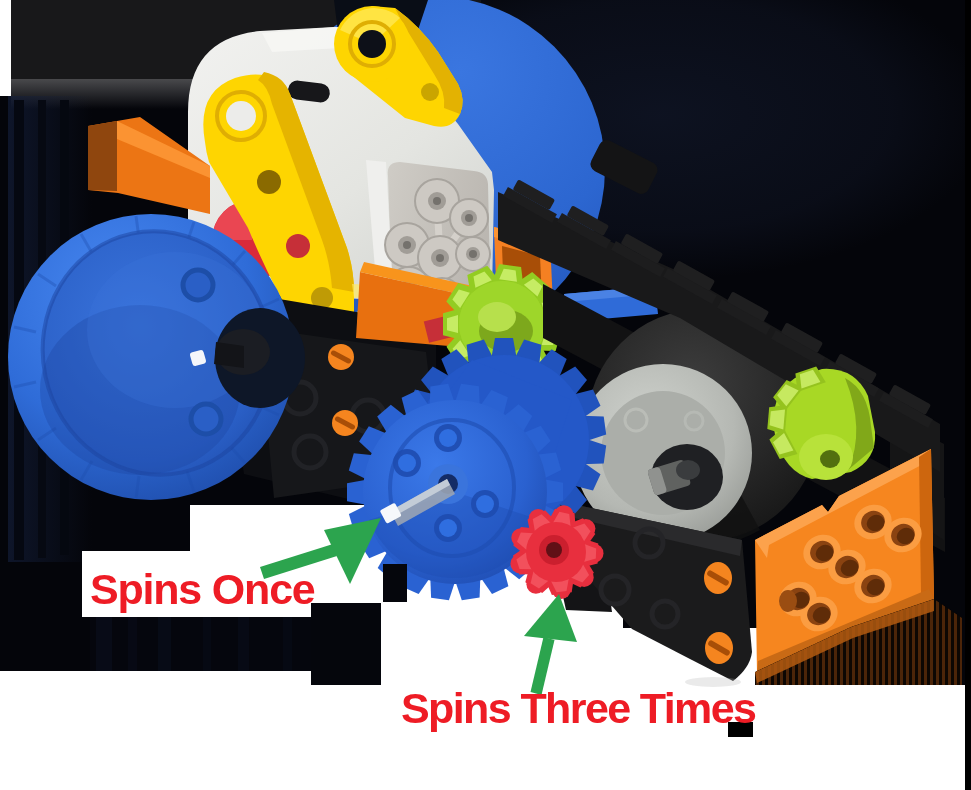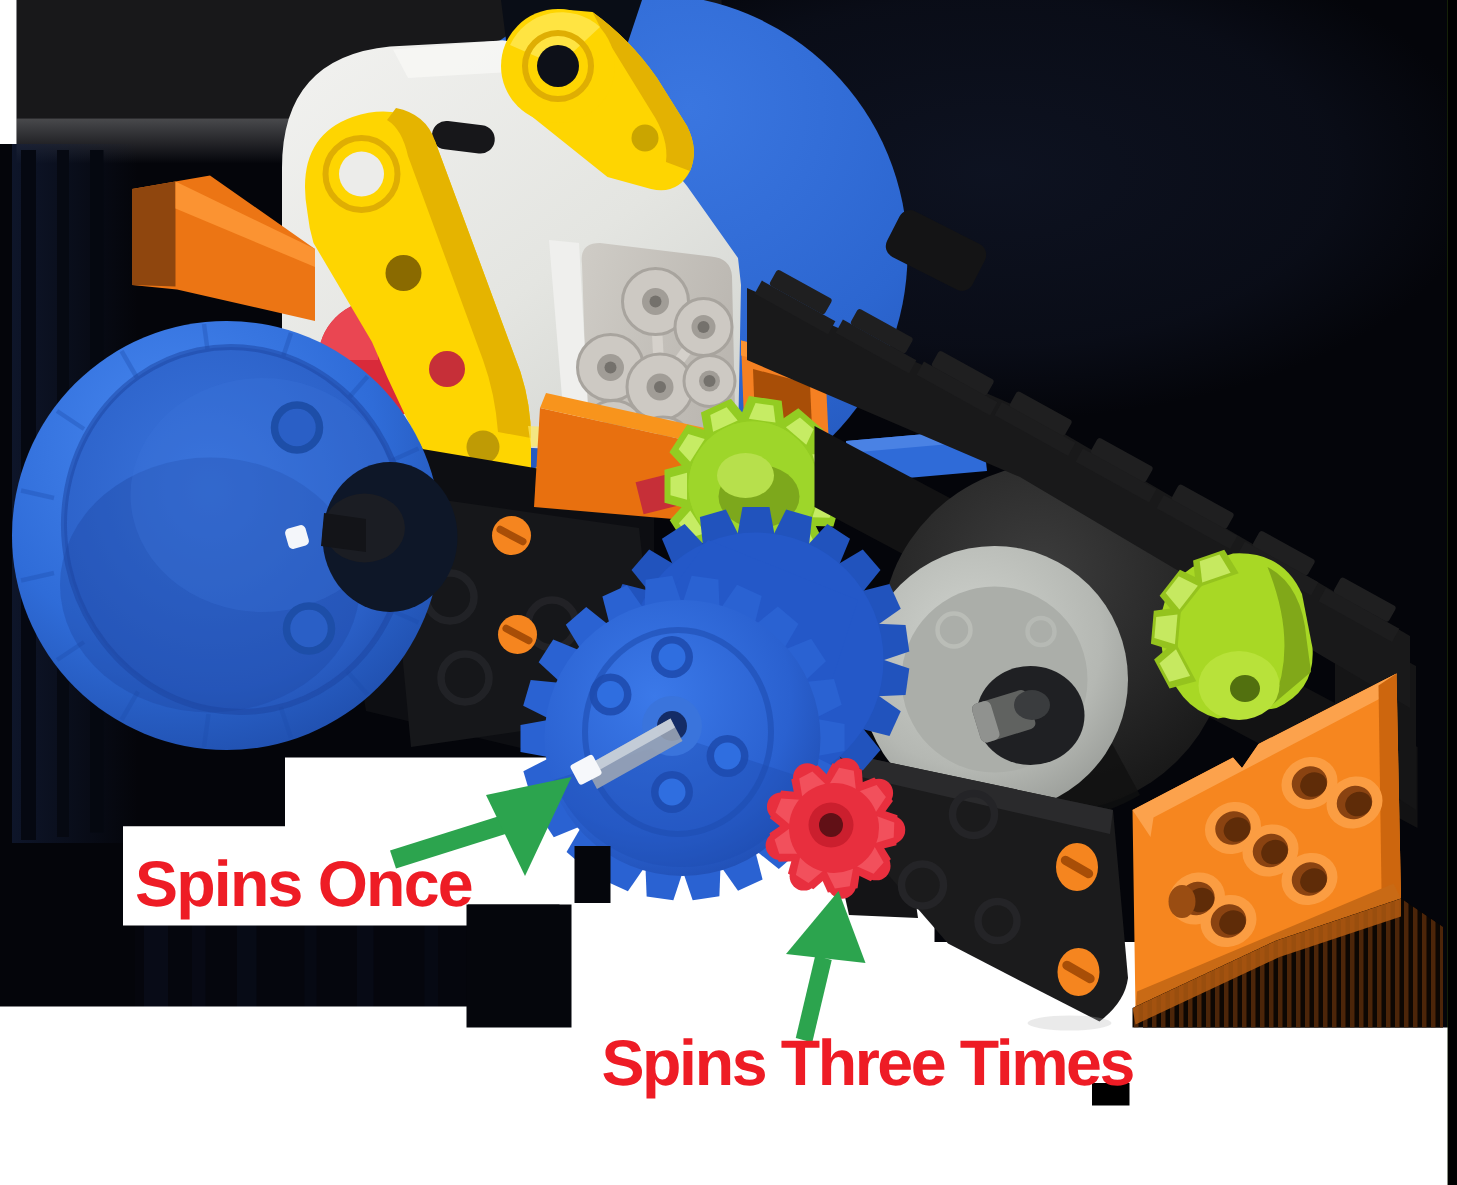--- a/index.html
+++ b/index.html
@@ -1,14 +1,14 @@
 <!DOCTYPE html>
 <html><head><meta charset="utf-8"><style>
 html,body{margin:0;padding:0;background:#000;}
-#c{position:relative;width:965px;height:790px;overflow:hidden;background:#4d7c0f;font-family:"Liberation Sans",sans-serif;}
+#c{position:relative;width:965px;height:790px;overflow:hidden;background:#3b82f6;font-family:"Liberation Sans",sans-serif;}
 svg{display:block;}</style></head><body>
 <div id="c">
 <svg width="971" height="790" viewBox="0 0 971 790">
 <defs>
 <radialGradient id="tireL" cx="38%" cy="28%" r="85%">
  <stop offset="0%" stop-color="#4787f0"></stop>
           <stop offset="55%" stop-color="#2f6cd8"></stop>
           <stop offset="100%" stop-color="#1c48a4"></stop>
 </radialGradient>
 <radialGradient id="dishL" cx="45%" cy="38%" r="78%">

